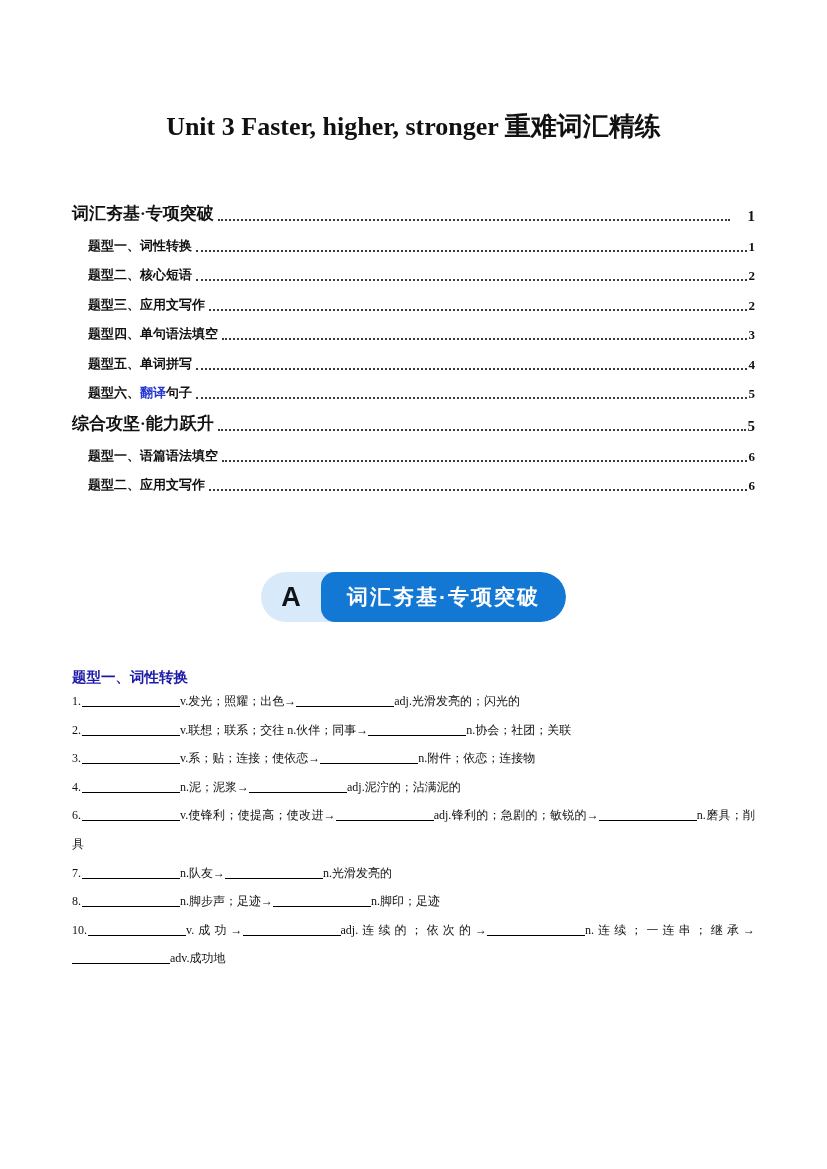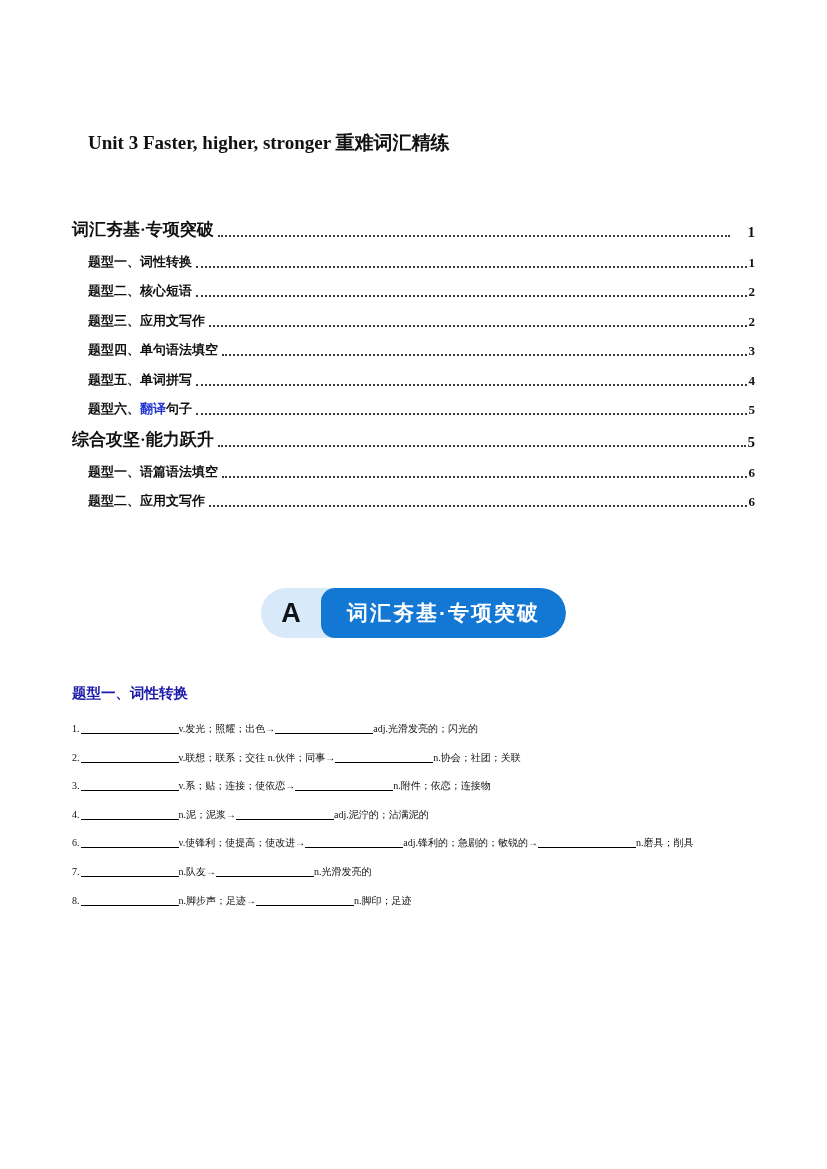--- a/index.html
+++ b/index.html
@@ -5,22 +5,22 @@
   html, body { margin: 0; padding: 0; background: #ffffff; }
   body { width: 827px; height: 1169px; overflow: hidden; }
   .page {
     width: 827px; height: 1169px; box-sizing: border-box;
     padding: 112px 72px 0 72px;
     font-family: "Liberation Serif", serif;
     color: #111111;
     background: #ffffff;
   }
   .doc-title {
-    margin: 16px; text-align: left;
-    font-size: 19px; font-weight: 700; height: 30px; line-height: 30px;
+    margin: 0; text-align: center;
+    font-size: 26px; font-weight: 700; height: 30px; line-height: 30px;
     font-family: "Liberation Serif", serif;
   }
   
   .toc { margin-top: 50px; }
   .toc-row { display: flex; align-items: flex-end; font-weight: 700; cursor: pointer; }
   .toc-row.lv1 { font-size: 17px; height: 33px; }
   .toc-row.lv2 { font-size: 13px; height: 29.5px; padding-left: 16px; }
   .toc-label { white-space: nowrap; }
   .toc-label .hl { color: var(--highlight-blue, #2336d0); }
   .toc-leader {
@@ -49,21 +49,21 @@
     background: var(--badge-blue, #1377d4);
     color: #ffffff; font-weight: 700; font-size: 21px; letter-spacing: 2px;
     padding: 0 26px; border-radius: 14px 25px 25px 14px;
   }
   
   .sec-heading {
     margin: 46px 0 0 0;
     font-size: 14.5px; font-weight: 700;
     color: var(--heading-blue, #1b1aa8);
   }
-  .items { margin-top: 12px; font-size: 10px; line-height: 28.6px; }
+  .items { font-size: 12px; line-height: 28.6px; }
   .item { text-align: justify; }
   .item-num { margin-right: 1px; }
   .blank {
     display: inline-block; width: 98px; height: 0.85em;
     border-bottom: 1px solid #000000;
     margin-bottom: -2px;
   }
 </style>
 </head>
 <body>
@@ -135,15 +135,16 @@
   <h2 class="sec-heading">题型一、词性转换</h2>
 
   <div class="items" id="items">
       <div class="item"><span class="item-num">1.</span><span class="blank"></span><span>v.发光；照耀；出色→</span><span class="blank"></span><span>adj.光滑发亮的；闪光的</span></div>
       <div class="item"><span class="item-num">2.</span><span class="blank"></span><span>v.联想；联系；交往 n.伙伴；同事→</span><span class="blank"></span><span>n.协会；社团；关联</span></div>
       <div class="item"><span class="item-num">3.</span><span class="blank"></span><span>v.系；贴；连接；使依恋→</span><span class="blank"></span><span>n.附件；依恋；连接物</span></div>
       <div class="item"><span class="item-num">4.</span><span class="blank"></span><span>n.泥；泥浆→</span><span class="blank"></span><span>adj.泥泞的；沾满泥的</span></div>
       <div class="item"><span class="item-num">6.</span><span class="blank"></span><span>v.使锋利；使提高；使改进→</span><span class="blank"></span><span>adj.锋利的；急剧的；敏锐的→</span><span class="blank"></span><span>n.磨具；削具</span></div>
       <div class="item"><span class="item-num">7.</span><span class="blank"></span><span>n.队友→</span><span class="blank"></span><span>n.光滑发亮的</span></div>
       <div class="item"><span class="item-num">8.</span><span class="blank"></span><span>n.脚步声；足迹→</span><span class="blank"></span><span>n.脚印；足迹</span></div>
+      <div class="item"><span class="item-num">10.</span><span class="blank"></span><span>v.成功→</span><span class="blank"></span><span>adj.连续的；依次的→</span><span class="blank"></span><span>n.连续；一连串；继承→</span><span class="blank"></span><span>adv.成功地</span></div>
     </div>
 
 </div>
 
 </body></html>

